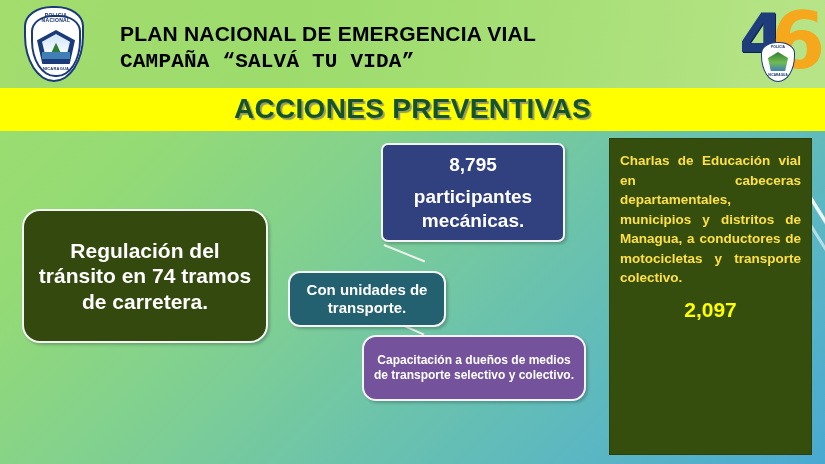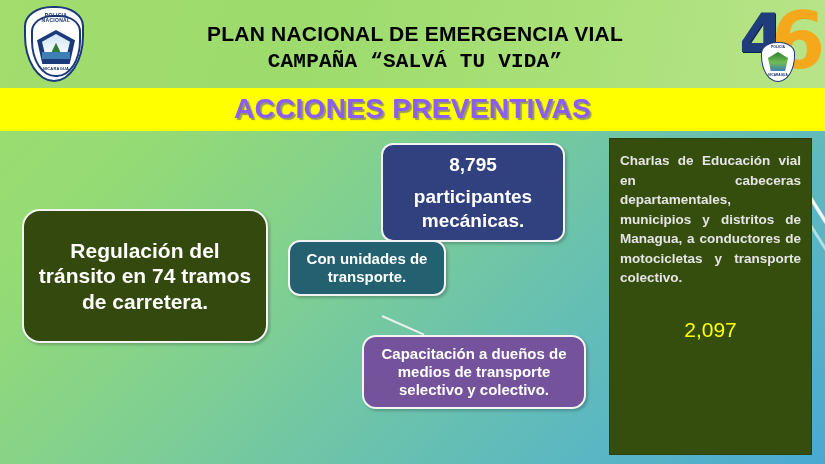--- a/index.html
+++ b/index.html
@@ -26,21 +26,21 @@
     position: absolute;
     left: 0; top: 0;
     width: 825px; height: 88px;
     background: linear-gradient(100deg, #a2dd6e 0%, #9cdb6c 35%, #a9e078 70%, #b8e488 100%);
   }
 
   #header-title {
     position: absolute;
     left: 120px; top: 20px;
     width: 590px;
-    text-align: center;
+    text-align: left;
     font-size: 21px;
     font-weight: bold;
     line-height: 1.35;
     color: #000000;
     letter-spacing: .2px;
   }
   #header-title .l2 { display: block; font-family: Liberation Mono, monospace; }
 
   
   #badge {
@@ -174,21 +174,21 @@
     width: 825px; height: 43px;
     background: #ffff00;
   }
   #banner-title {
     position: absolute;
     left: 0; top: 5px;
     width: 825px;
     text-align: center;
     font-size: 28px;
     font-weight: bold;
-    color: #8b5cf6;
+    color: #14532d;
     text-shadow: 2px 2px 1px rgba(120,120,120,.75);
     letter-spacing: .3px;
   }
 
   
   #body-area {
     position: absolute;
     left: 0; top: 131px;
     width: 825px; height: 333px;
   }
@@ -225,66 +225,66 @@
     border-radius: 18px;
     padding: 0 10px;
     justify-content: center;
   }
 
   #box-inspecciones {
     left: 381px; top: 12px;
     width: 184px; height: 99px;
     background: #31417f;
     font-size: 19px;
-    border-radius: 12px;
+    border-radius: 7px;
     padding: 8px 8px;
   }
   #box-inspecciones .big-num { display: block; margin-bottom: 9px; }
 
   #box-unidades {
-    left: 288px; top: 109px;
+    left: 288px; top: 140px;
     width: 158px; height: 56px;
     background: #236170;
     font-size: 15px;
     border-radius: 12px;
     padding: 0 16px;
   }
 
   #box-capacitacion {
     left: 362px; top: 204px;
-    width: 224px; height: 74px;
+    width: 224px; height: 66px;
     background: #74539c;
-    font-size: 15px;
+    font-size: 12px;
     border-radius: 14px;
     padding: 0 8px;
   }
 
   
   #panel-charlas {
     position: absolute;
     left: 609px; top: 7px;
     width: 203px; height: 317px;
     background: #354e0d;
     border: 1px solid #2b400a;
     box-sizing: border-box;
     padding: 12px 10px 8px 10px;
   }
   #charlas-text {
-    color: #e5e5e5;
+    color: #fde047;
     font-size: 13.5px;
     font-weight: bold;
     line-height: 1.45;
     text-align: justify;
     text-align-last: justify;
   }
   #charlas-count {
-    margin-top: 28px;
+    margin-top: 8px;
     color: #ffff00;
     font-size: 21px;
-    font-weight: normal;
+    font-weight: bold;
     text-align: center;
     line-height: 1.3;
   }
   #charlas-count .cline { display: block; }
 
   
   .streak {
     position: absolute;
     background: rgba(255,255,255,.55);
     transform: rotate(58deg);

